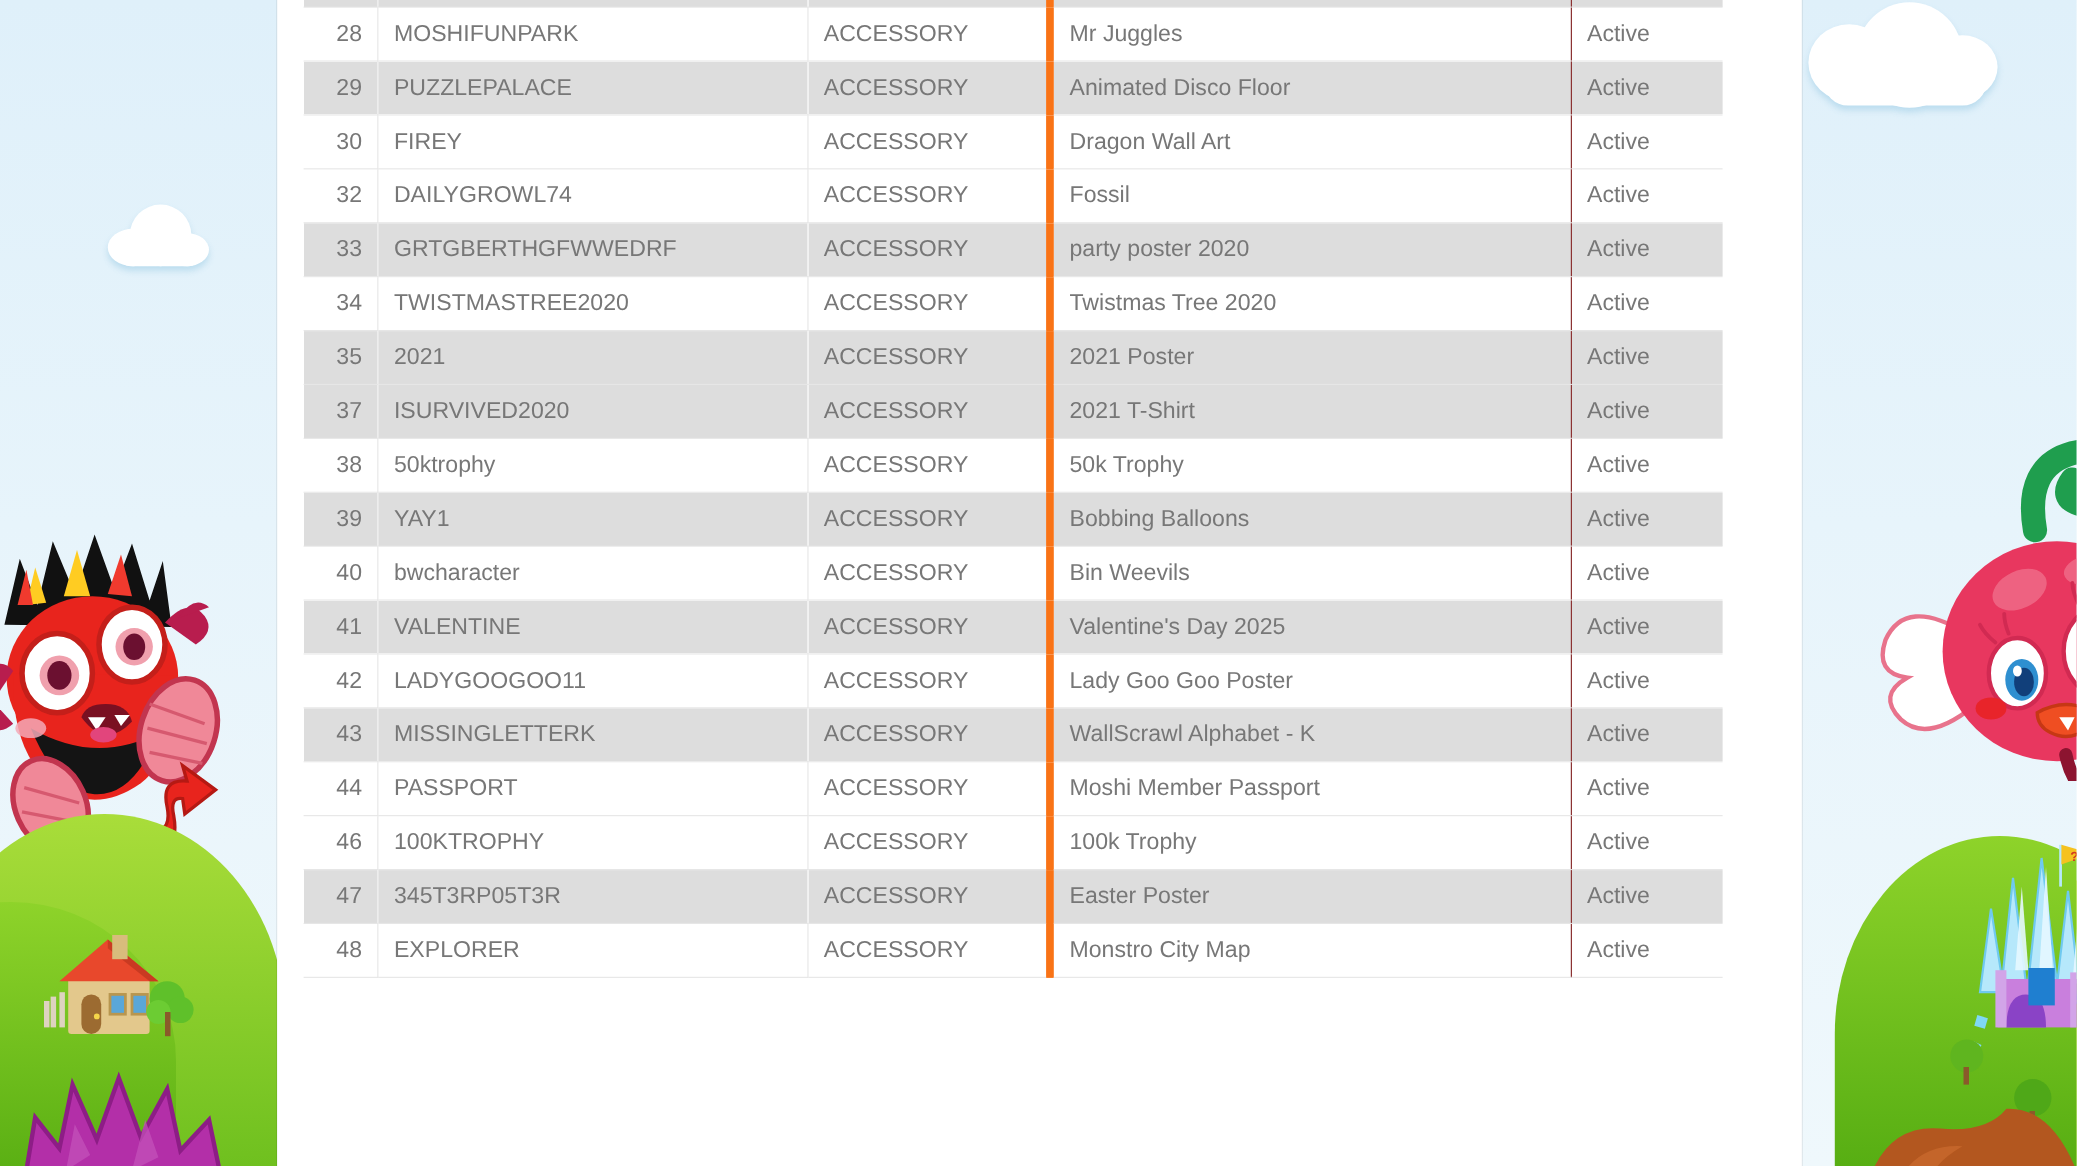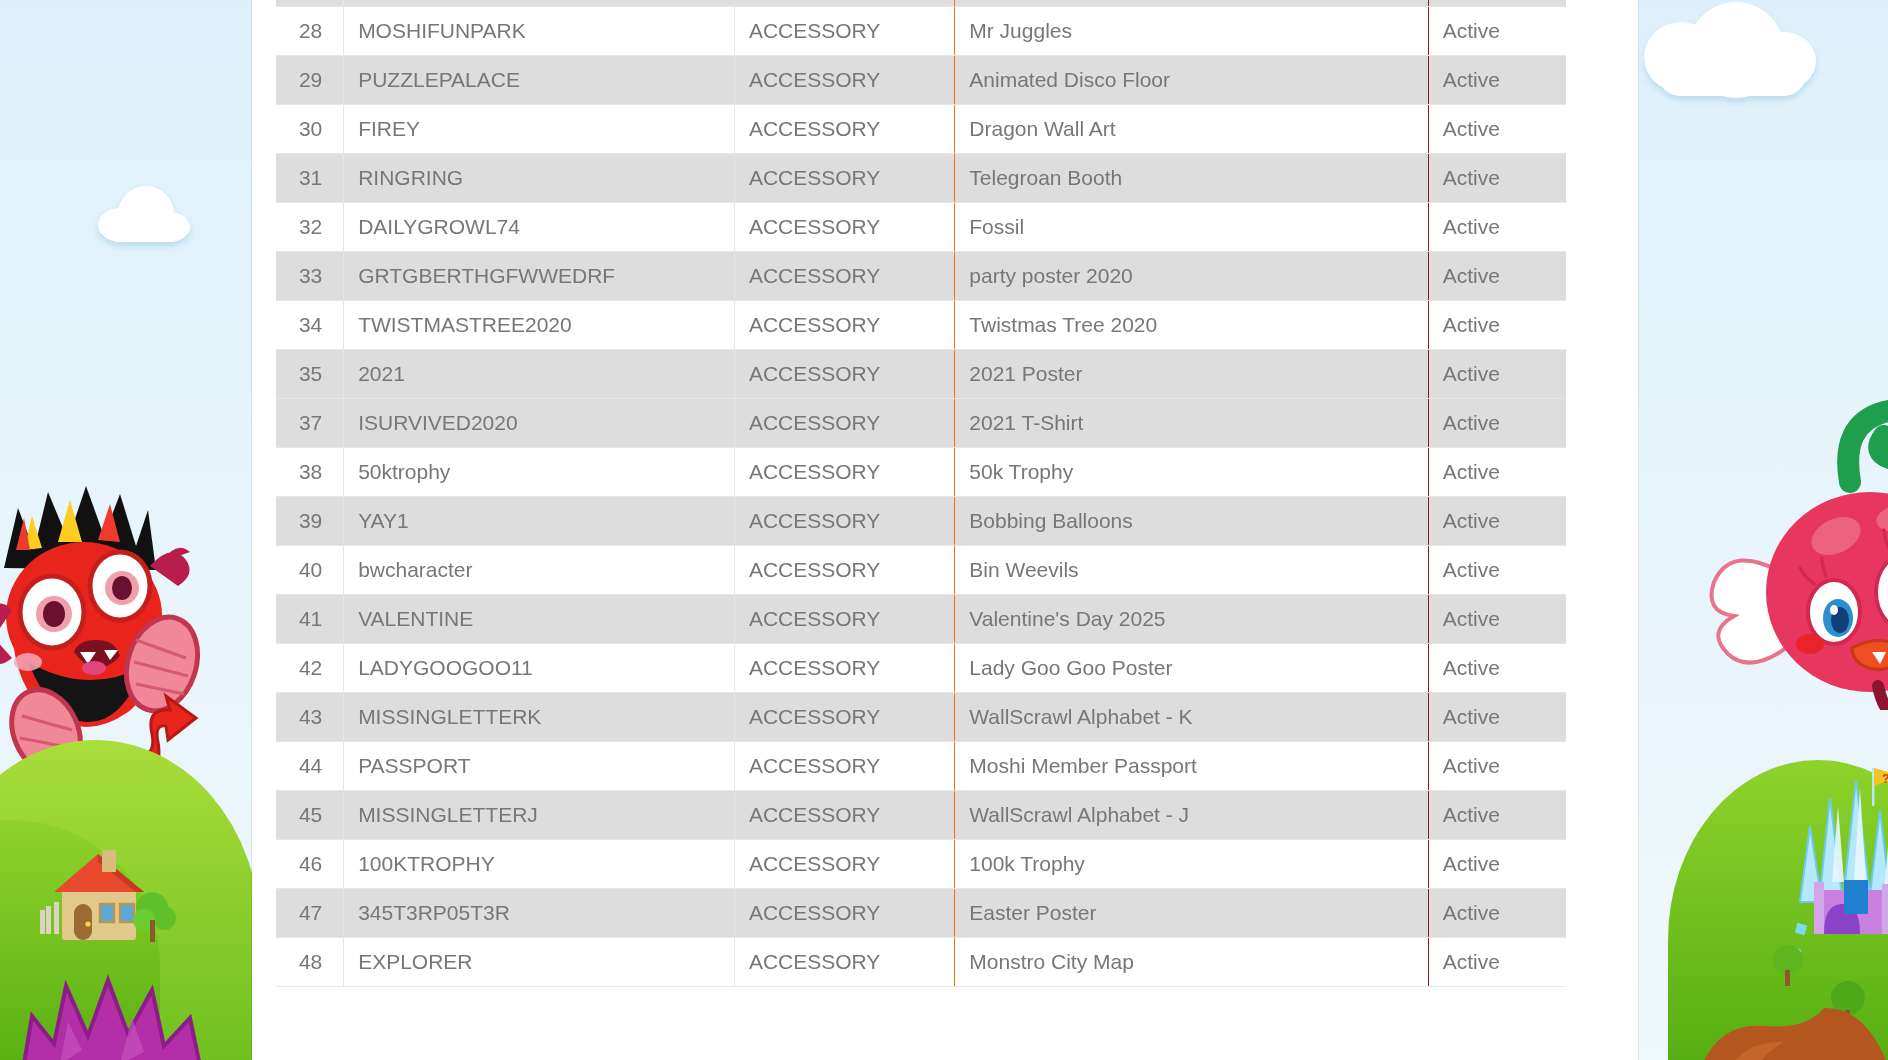--- a/index.html
+++ b/index.html
@@ -61,23 +61,23 @@
     border: 1px solid #e6e6e6;
     border-left: none; border-right: none;
     padding: 0 14px;
     vertical-align: middle;
     white-space: nowrap;
     overflow: hidden;
   }
   table.codes tr.odd  td { background: #dddddd; }
   table.codes tr.even td { background: #ffffff; }
   
-  table.codes td.c-id    { width: 54px;  text-align: center; padding-left: 16px; border-right: 1px solid #e6e6e6; }
+  table.codes td.c-id    { width: 54px;  text-align: right; padding-left: 16px; border-right: 1px solid #e6e6e6; }
   table.codes td.c-code  { width: 312px; border-right: 1px solid #e6e6e6; }
-  table.codes td.c-type  { width: 176px; border-right: 1px solid #f97316; }
+  table.codes td.c-type  { width: 176px; border-right: 7px solid #f97316; }
   table.codes td.c-item  { width: 378px; border-right: 1px solid #7f1d1d; }
   table.codes td.c-status{ width: 110px; }
   table.codes tr.partial { height: 20px; }
   table.codes tr.partial td { padding-top: 0; padding-bottom: 0; height: 20px; }
 
   
   #table-clip {
     position: absolute; left: 0; top: 0; width: 1386px; height: 1060px;
     overflow: hidden;
   }
@@ -293,27 +293,20 @@
                 <td class="c-item">Animated Disco Floor</td>
                 <td class="c-status">Active</td>
               </tr>
               <tr class="even">
                 <td class="c-id">30</td>
                 <td class="c-code">FIREY</td>
                 <td class="c-type">ACCESSORY</td>
                 <td class="c-item">Dragon Wall Art</td>
                 <td class="c-status">Active</td>
               </tr>
-              <tr class="odd">
-                <td class="c-id">31</td>
-                <td class="c-code">RINGRING</td>
-                <td class="c-type">ACCESSORY</td>
-                <td class="c-item">Telegroan Booth</td>
-                <td class="c-status">Active</td>
-              </tr>
               <tr class="even">
                 <td class="c-id">32</td>
                 <td class="c-code">DAILYGROWL74</td>
                 <td class="c-type">ACCESSORY</td>
                 <td class="c-item">Fossil</td>
                 <td class="c-status">Active</td>
               </tr>
               <tr class="odd">
                 <td class="c-id">33</td>
                 <td class="c-code">GRTGBERTHGFWWEDRF</td>
@@ -382,27 +375,20 @@
                 <td class="c-code">MISSINGLETTERK</td>
                 <td class="c-type">ACCESSORY</td>
                 <td class="c-item">WallScrawl Alphabet - K</td>
                 <td class="c-status">Active</td>
               </tr>
               <tr class="even">
                 <td class="c-id">44</td>
                 <td class="c-code">PASSPORT</td>
                 <td class="c-type">ACCESSORY</td>
                 <td class="c-item">Moshi Member Passport</td>
-                <td class="c-status">Active</td>
-              </tr>
-              <tr class="odd">
-                <td class="c-id">45</td>
-                <td class="c-code">MISSINGLETTERJ</td>
-                <td class="c-type">ACCESSORY</td>
-                <td class="c-item">WallScrawl Alphabet - J</td>
                 <td class="c-status">Active</td>
               </tr>
               <tr class="even">
                 <td class="c-id">46</td>
                 <td class="c-code">100KTROPHY</td>
                 <td class="c-type">ACCESSORY</td>
                 <td class="c-item">100k Trophy</td>
                 <td class="c-status">Active</td>
               </tr>
               <tr class="odd">

